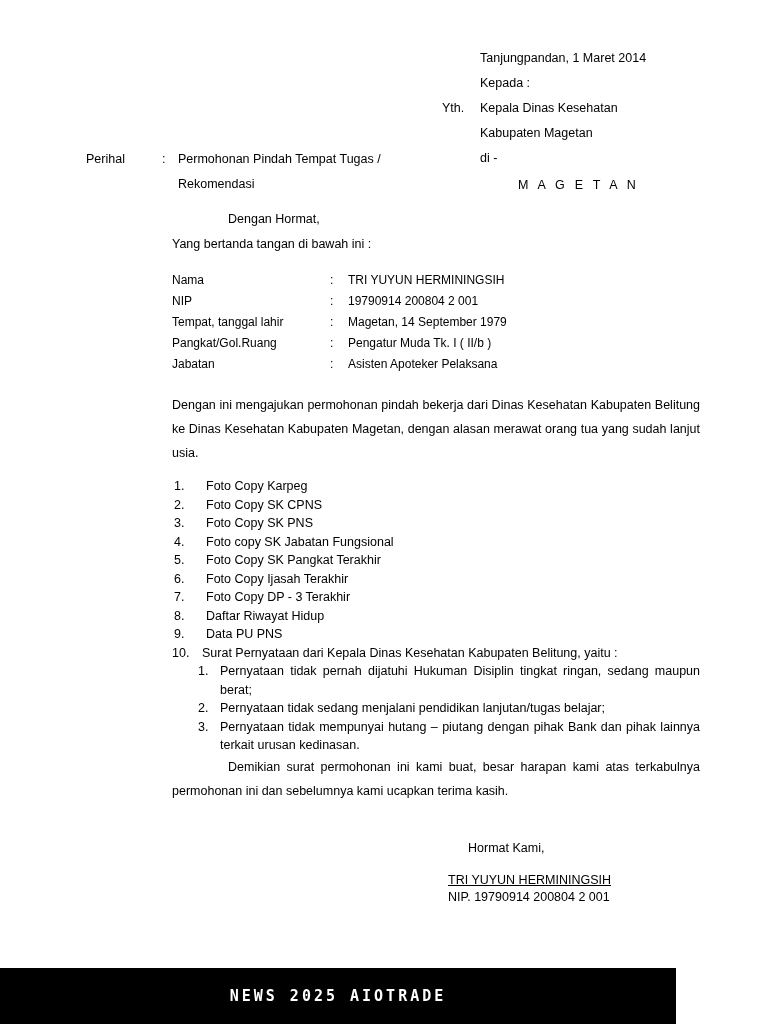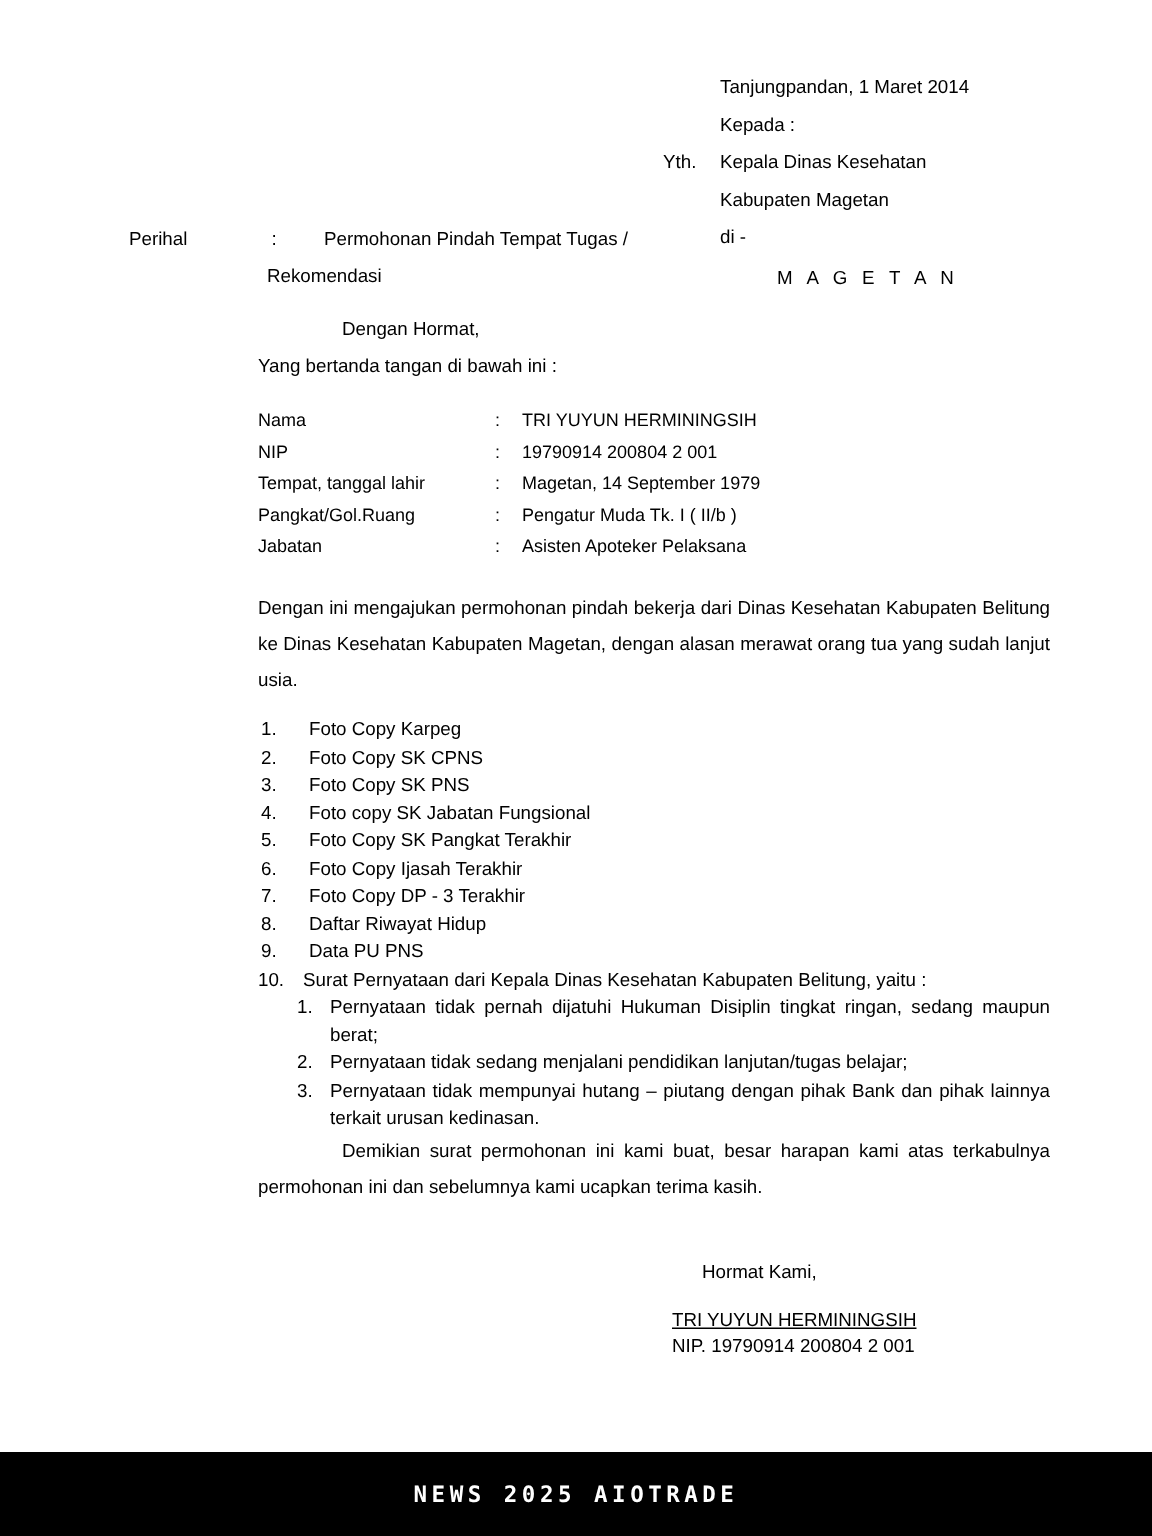--- a/index.html
+++ b/index.html
@@ -59,21 +59,20 @@
   
   .perihal {
     position: absolute;
     left: 86px;
     top: 147px;
     font-size: 12.5px;
     line-height: 25px;
   }
   .perihal-row {
     display: flex;
-    gap: 19px;
   }
   .perihal-label {
     width: 76px;
     flex: 0 0 76px;
   }
   .perihal-colon {
     width: 16px;
     flex: 0 0 16px;
   }
   .perihal-value {
@@ -197,21 +196,21 @@
   }
   .sig-nip {
     white-space: nowrap;
   }
 
   
   #footer-bar {
     position: absolute;
     left: 0;
     top: 968px;
-    width: 768px;
+    width: 676px;
     height: 56px;
     background: #000000;
     display: flex;
     align-items: center;
     justify-content: center;
   }
   #footer-bar .footer-text {
     color: #ffffff;
     font-family: "DejaVu Sans Mono", monospace;
     font-size: 15px;

